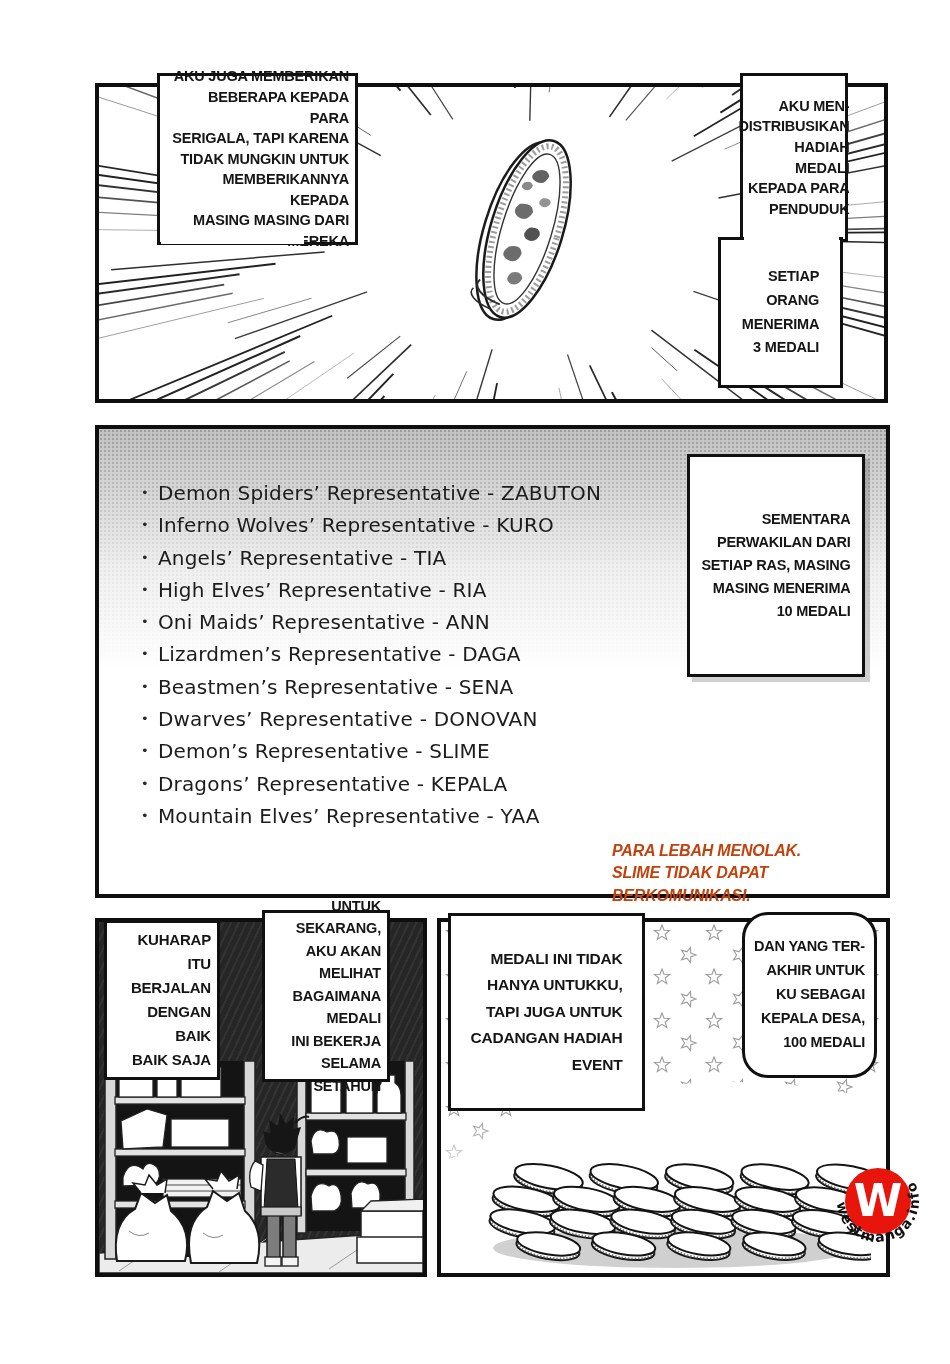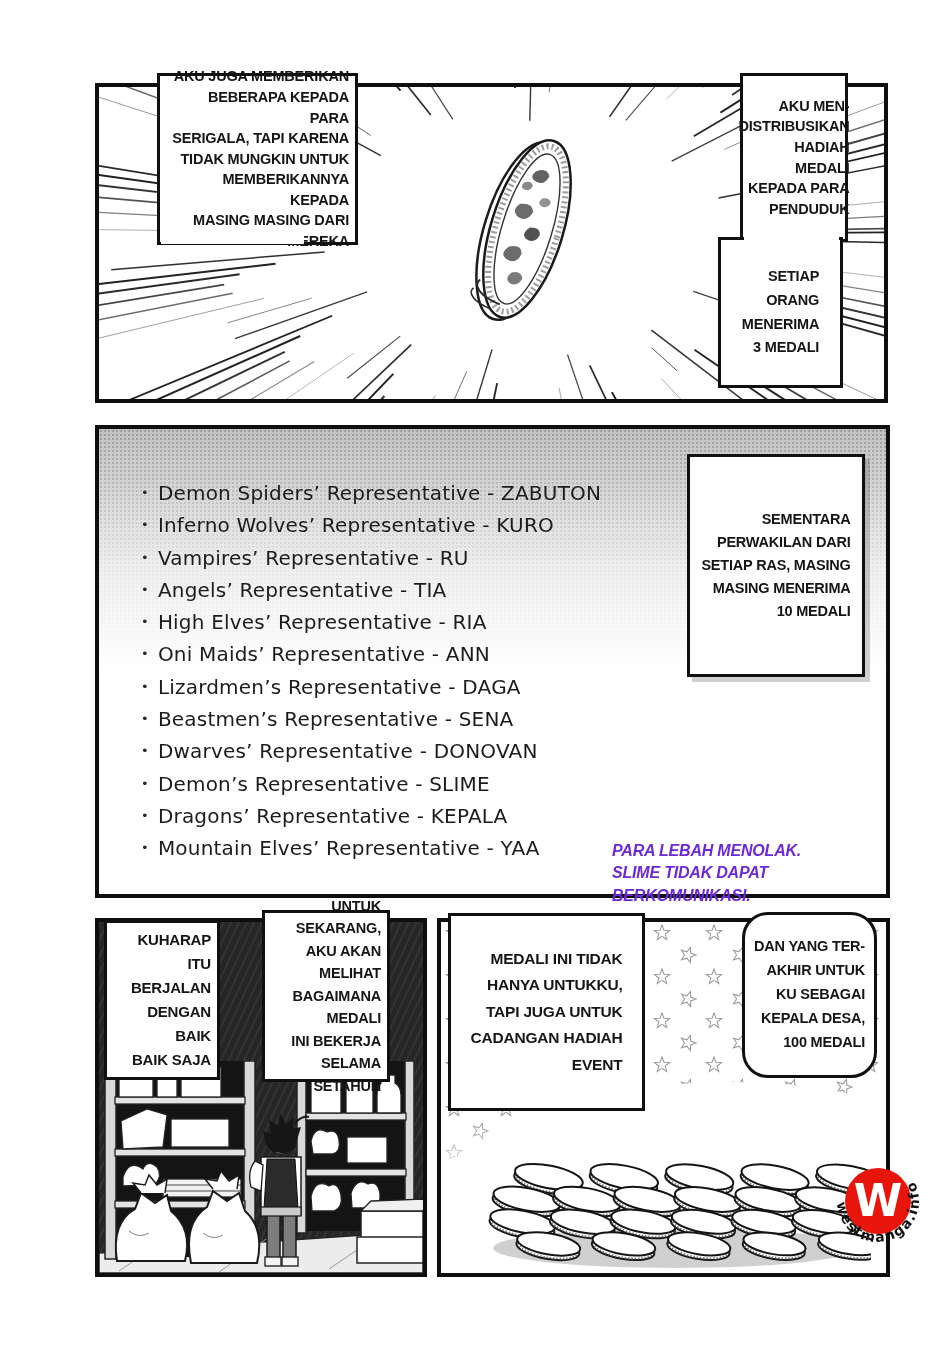--- a/index.html
+++ b/index.html
@@ -32,21 +32,21 @@
   #bub-year      {left:262px;top:910px;width:128px;height:172px;font-size:14.5px;line-height:1.55;}
   #bub-reserve   {left:448px;top:913px;width:197px;height:198px;font-size:15.5px;line-height:1.7;}
   #bub-chief     {left:742px;top:912px;width:135px;height:166px;font-size:14.5px;line-height:1.65;border-radius:26px;}
 
   .seam-patch{position:absolute;background:#fff;z-index:6;}
   #patch-left {left:161px;top:235px;width:143px;height:9px;}
   #patch-right{left:744px;top:235px;width:95px;height:9px;}
 
   .note{position:absolute;left:612px;top:840px;width:278px;z-index:5;
         font-weight:700;font-style:italic;font-size:16px;line-height:1.4;
-        white-space:pre-line;letter-spacing:-0.2px;color:#6d28d9;}
+        white-space:pre-line;letter-spacing:-0.2px;color:#c2410c;}
 
   .rep-list{position:absolute;left:42px;top:48px;margin:0;padding:0;list-style:none;
             font-family:"DejaVu Sans",sans-serif;font-size:20px;line-height:31.3px;
             color:#1c1c1c;letter-spacing:0.2px;}
   .rep-list li::before{content:"\2022";font-size:13px;vertical-align:3px;margin-right:9px;color:#2a2a2a;}
 
   .fill-svg{position:absolute;inset:0;width:100%;height:100%;}
   #coin-art{position:absolute;left:368px;top:36px;width:120px;height:212px;}
   #scene   {position:absolute;left:0;bottom:0;width:324px;height:212px;}
   #pile    {position:absolute;left:38px;top:218px;width:392px;height:130px;}
@@ -187,21 +187,20 @@
         <path d="M30,168 a34,14 0 0 0 26,18" fill="none" stroke="#2b2b2b" stroke-width="2"></path>
         <path d="M26,178 a30,12 0 0 0 22,15" fill="none" stroke="#2b2b2b" stroke-width="1.6"></path>
       </g>
     </svg>
   </section>
 
   <section class="panel" id="panel-list">
     <ul class="rep-list">
       <li>Demon Spiders’ Representative - ZABUTON</li>
       <li>Inferno Wolves’ Representative - KURO</li>
-      <li>Vampires’ Representative - RU</li>
       <li>Angels’ Representative - TIA</li>
       <li>High Elves’ Representative - RIA</li>
       <li>Oni Maids’ Representative - ANN</li>
       <li>Lizardmen’s Representative - DAGA</li>
       <li>Beastmen’s Representative - SENA</li>
       <li>Dwarves’ Representative - DONOVAN</li>
       <li>Demon’s Representative - SLIME</li>
       <li>Dragons’ Representative - KEPALA</li>
       <li>Mountain Elves’ Representative - YAA</li>
     </ul>

